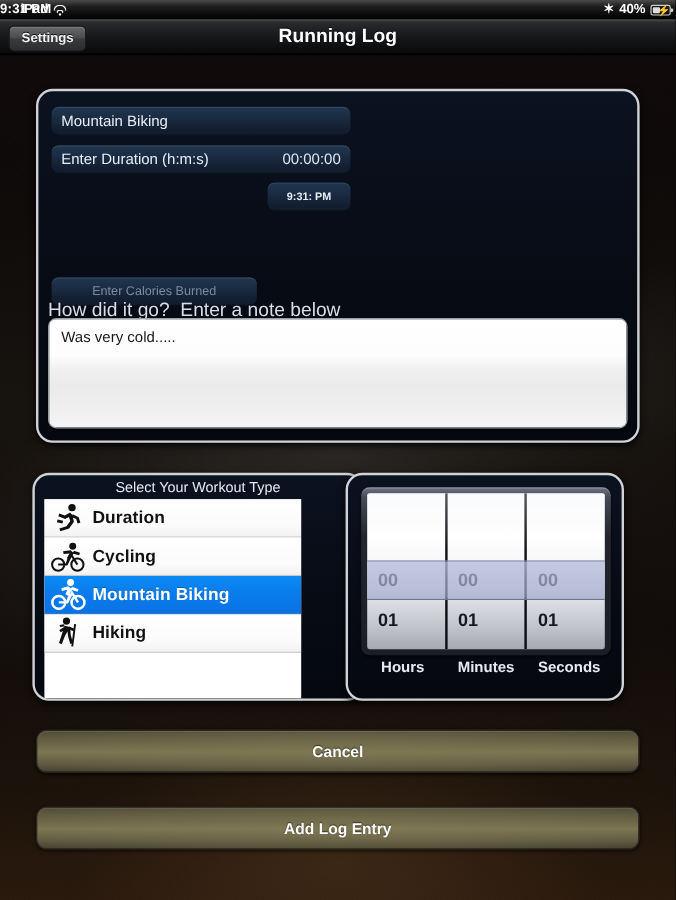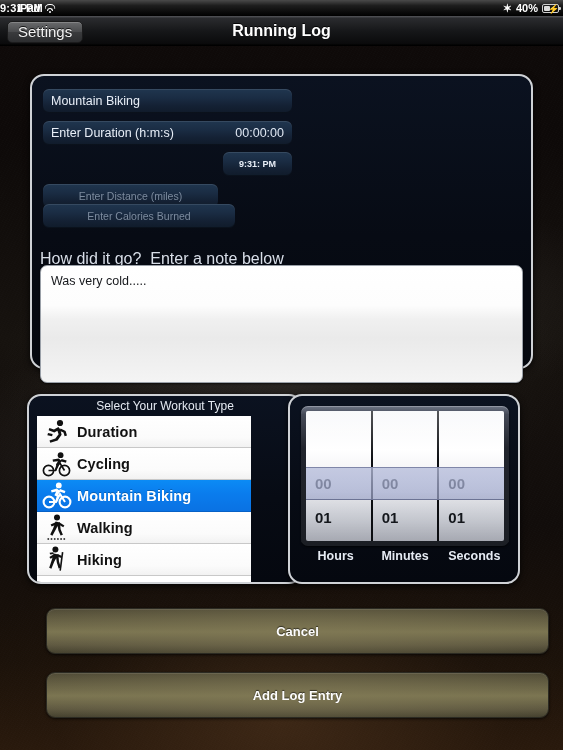--- a/index.html
+++ b/index.html
@@ -60,21 +60,21 @@
     text-align:center; color:#fff; font-size:16px; font-weight:bold;
     text-shadow:0 -1px 0 rgba(0,0,0,.85);
   }
   #settings-btn{
     position:absolute; left:7px; top:4.5px; height:22px; padding:0 10px;
     display:flex; align-items:center; justify-content:flex-end;
     border-radius:5px;
     background:linear-gradient(180deg,#6a6b6d 0%,#4a4b4d 48%,#3a3b3d 52%,#2c2d2f 100%);
     border:1px solid #1b1b1c;
     box-shadow:inset 0 1px 0 rgba(255,255,255,.18);
-    color:#f2f2f2; font-size:15px; font-weight:normal;
+    color:#f2f2f2; font-size:11px; font-weight:bold;
     text-shadow:0 -1px 0 rgba(0,0,0,.8);
     cursor:pointer;
   }
 
   
   .panel{
     position:absolute;
     border:2px solid #cfd2d6;
     border-radius:14px;
     background:linear-gradient(180deg,#0b1220 0%,#070b14 55%,#05080f 100%);
@@ -94,28 +94,28 @@
   .field.center{ justify-content:center; }
   .field.placeholder{ color:#7c8b9e; font-size:10.5px; }
   .f-label{ padding-left:8px; }
   .f-value{ margin-left:auto; padding-right:8px; font-size:12.5px; color:#dfe7f2; }
 
   #f-activity{ left:11px; top:13px;  width:249px; }
   #f-duration{ left:11px; top:45px;  width:249px; }
   #f-date    { left:11px; top:76px;  width:175px; justify-content:center; font-size:9.5px; font-weight:bold; letter-spacing:.2px;}
   #f-time    { left:191px; top:76px; width:69px;  justify-content:center; font-size:9px; font-weight:bold;}
   #f-distance{ left:11px; top:108px; width:175px; }
-  #f-calories{ left:11px; top:128px; width:192px; }
+  #f-calories{ left:11px; top:155px; width:171px; }
 
   #note-label{
     position:absolute; left:8px; top:174px;
     color:#d8dee8; font-size:16px; white-space:pre;
   }
   #note-box{
-    position:absolute; left:8px; top:189px; width:483px; height:118px;
+    position:absolute; left:8px; top:189px; width:483px; height:92px;
     border-radius:7px; border:1px solid #9aa0a8;
     background:linear-gradient(180deg,#ffffff 0%,#fdfdfd 34%,#f0f0f0 46%,#eaeaea 62%,#f4f4f4 100%);
     box-shadow:0 1px 2px rgba(0,0,0,.6);
     padding:8px 10px;
     color:#16181c; font-size:12.5px;
     overflow:hidden;
     cursor:text;
   }
 
   
@@ -185,32 +185,31 @@
     position:absolute; left:11px; top:153px; width:208px; height:22px;
     display:flex;
   }
   #picker-labels div{
     flex:1 1 0; text-align:center;
     color:#e6ebf3; font-size:12.5px; font-weight:bold;
   }
 
   
   .action-btn{
-    position:absolute; left:30px; width:503px; height:46px;
+    position:absolute; left:30px; width:503px; height:36px;
     border-radius:9px;
     border:1px solid #2b2a22;
     background:
       radial-gradient(ellipse 85% 120% at 50% 50%, rgba(130,122,86,.55) 0%, rgba(0,0,0,0) 72%),
       linear-gradient(180deg,#4f4a36 0%,#6e6849 38%,#7b7551 52%,#5d5740 82%,#45412f 100%);
     box-shadow:inset 0 1px 0 rgba(255,255,255,.10), 0 1px 3px rgba(0,0,0,.7);
     display:flex; align-items:center; justify-content:center;
     color:#fdfdfd; font-size:13px; font-weight:bold;
     text-shadow:0 -1px 1px rgba(0,0,0,.6);
     cursor:pointer;
-    margin-left:16px;
   }
   #cancel-btn{ top:608px; }
   #add-btn{ top:672px; }
 </style>
 </head>
 <body>
 
 <div id="bg-texture"></div>
 <div id="bg-noise"></div>
 
@@ -250,23 +249,20 @@
   <div class="field" id="f-duration">
     <span class="f-label">Enter Duration (h:m:s)</span>
     <span class="f-value">00:00:00</span>
   </div>
 
 
   <div class="field" id="f-time">
     <span>9:31: PM</span>
   </div>
 
-  <div class="field center placeholder" id="f-distance">
-    <span>Enter Distance (miles)</span>
-  </div>
 
   <div class="field center placeholder" id="f-calories">
     <span>Enter Calories Burned</span>
   </div>
 
   <div id="note-label">How did it go?  Enter a note below</div>
   <div id="note-box">Was very cold.....</div>
 </div>
 
 <div class="panel" id="workout-panel">
@@ -303,32 +299,20 @@
             <circle cx="7" cy="20" r="5.4" fill="none" stroke="#ffffff" stroke-width="2.1"></circle>
             <circle cx="23" cy="20" r="5.4" fill="none" stroke="#ffffff" stroke-width="2.1"></circle>
             <path d="M7 20 L14 20 L18 12 L23 20" fill="none" stroke="#ffffff" stroke-width="2"></path>
             <path d="M14 20 L16.4 12.6" fill="none" stroke="#ffffff" stroke-width="2"></path>
             <circle cx="16.8" cy="3.4" r="2.9" fill="#ffffff"></circle>
             <path d="M14.8 6.6 L9.0 8.2 L9.6 10.4 L14.2 9.4 L12.4 13.2 L14.8 14.4 L18.4 9.2 Z" fill="#ffffff"></path>
             <path d="M18.0 7.0 L23.4 9.0 L22.6 11.2 L16.8 9.2 Z" fill="#ffffff"></path>
           </svg>
         </span>
         <span class="wlabel">Mountain Biking</span>
-      </div>
-      <div class="wrow">
-        <span class="wicon">
-          <svg width="26" height="28" viewBox="0 0 26 28">
-            <circle cx="13" cy="3.6" r="3" fill="#111111"></circle>
-            <path d="M11.6 7.4 L9.2 14.2 L6.2 20.6 L8.4 21.8 L11.8 15.4 L13.6 12.0 L14.4 16.4 L16.6 21.6 L18.9 20.8 L16.6 15.2 L16.0 8.6 Z" fill="#111111"></path>
-            <path d="M12.2 8.0 L6.6 10.6 L7.6 12.6 L13.2 10.2 Z" fill="#111111"></path>
-            <path d="M15.2 8.2 L20.4 11.4 L19.2 13.2 L14.2 10.2 Z" fill="#111111"></path>
-            <path d="M3.5 25 L22 25" stroke="#111111" stroke-width="1.6" stroke-dasharray="1.6 1.6"></path>
-          </svg>
-        </span>
-        <span class="wlabel">Walking</span>
       </div>
       <div class="wrow">
         <span class="wicon">
           <svg width="26" height="28" viewBox="0 0 26 28">
             <circle cx="11.4" cy="3.6" r="3" fill="#111111"></circle>
             <path d="M9.8 7.4 L7.6 14.4 L5.2 21.8 L7.4 22.8 L10.2 15.8 L12.2 12.2 L12.8 16.6 L14.6 22.6 L16.9 21.8 L15.0 15.4 L14.4 8.6 Z" fill="#111111"></path>
             <path d="M10.2 8.0 L5.4 11.0 L6.6 12.8 L11.4 10.2 Z" fill="#111111"></path>
             <path d="M13.6 8.0 L18.0 10.0 L17.2 12.0 L12.8 10.2 Z" fill="#111111"></path>
             <path d="M18.6 6.2 L16.2 24.6" stroke="#111111" stroke-width="1.6"></path>
             <path d="M5.6 6.8 L9.4 6.2 L9.8 8.0 L6.2 8.6 Z" fill="#111111"></path>

